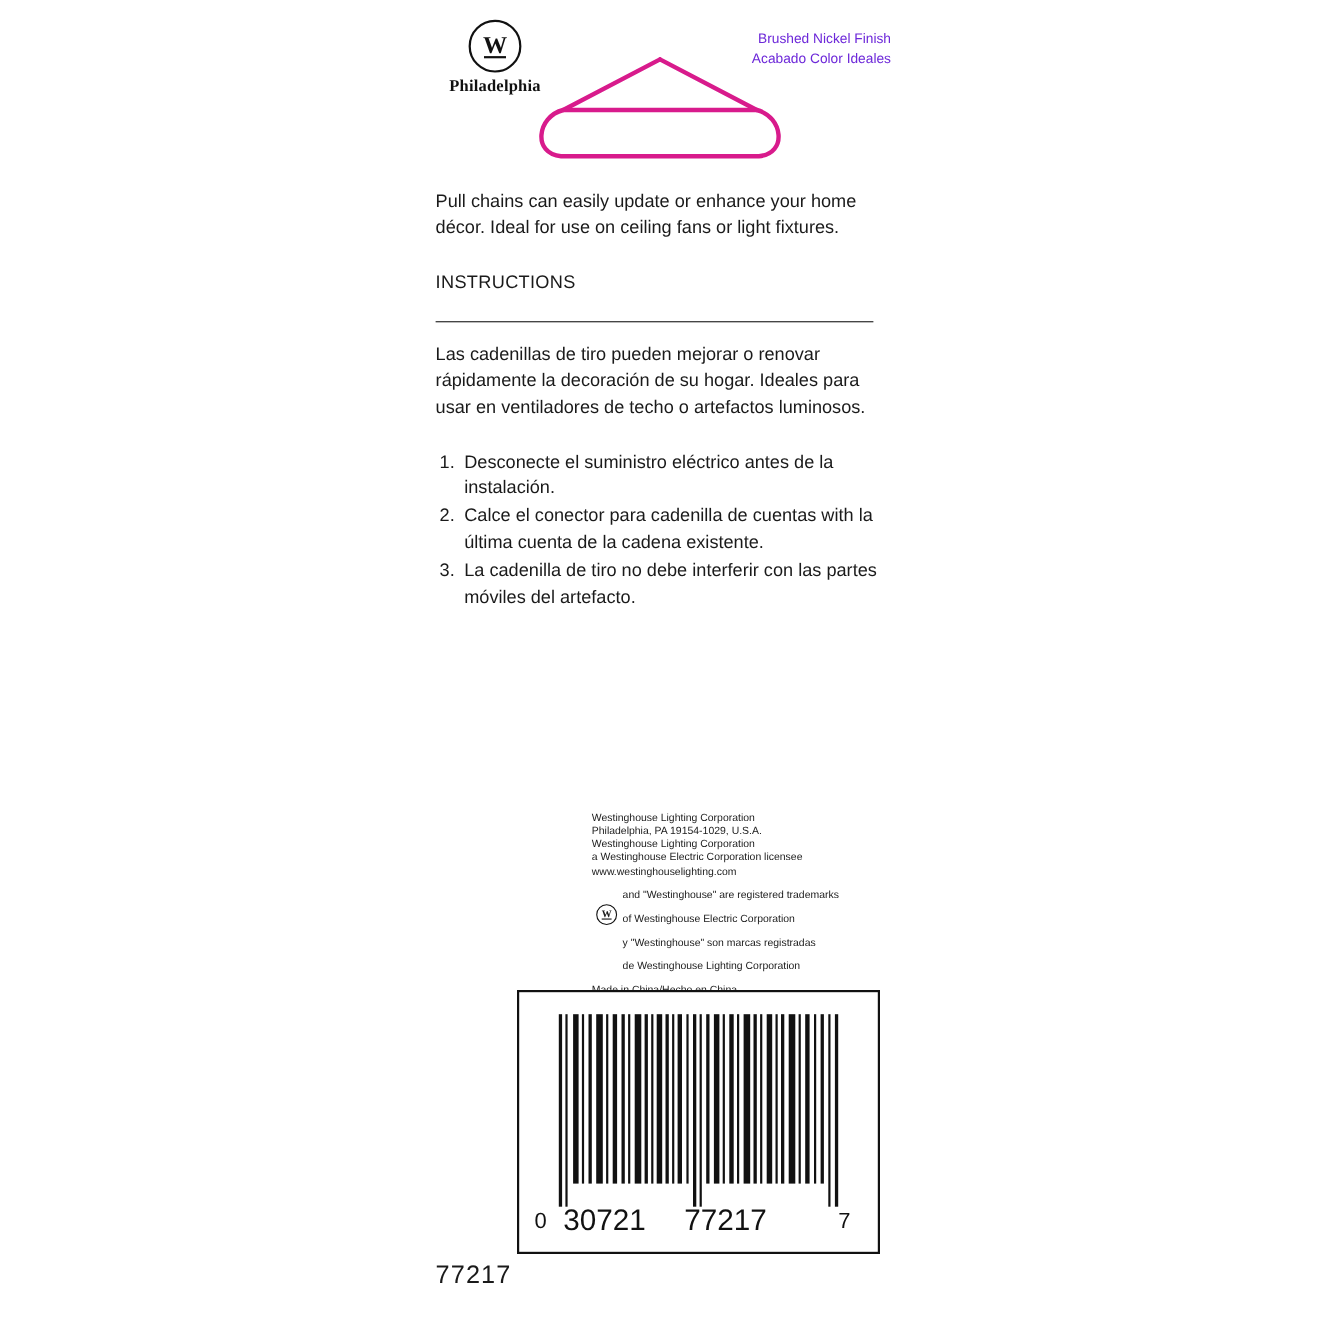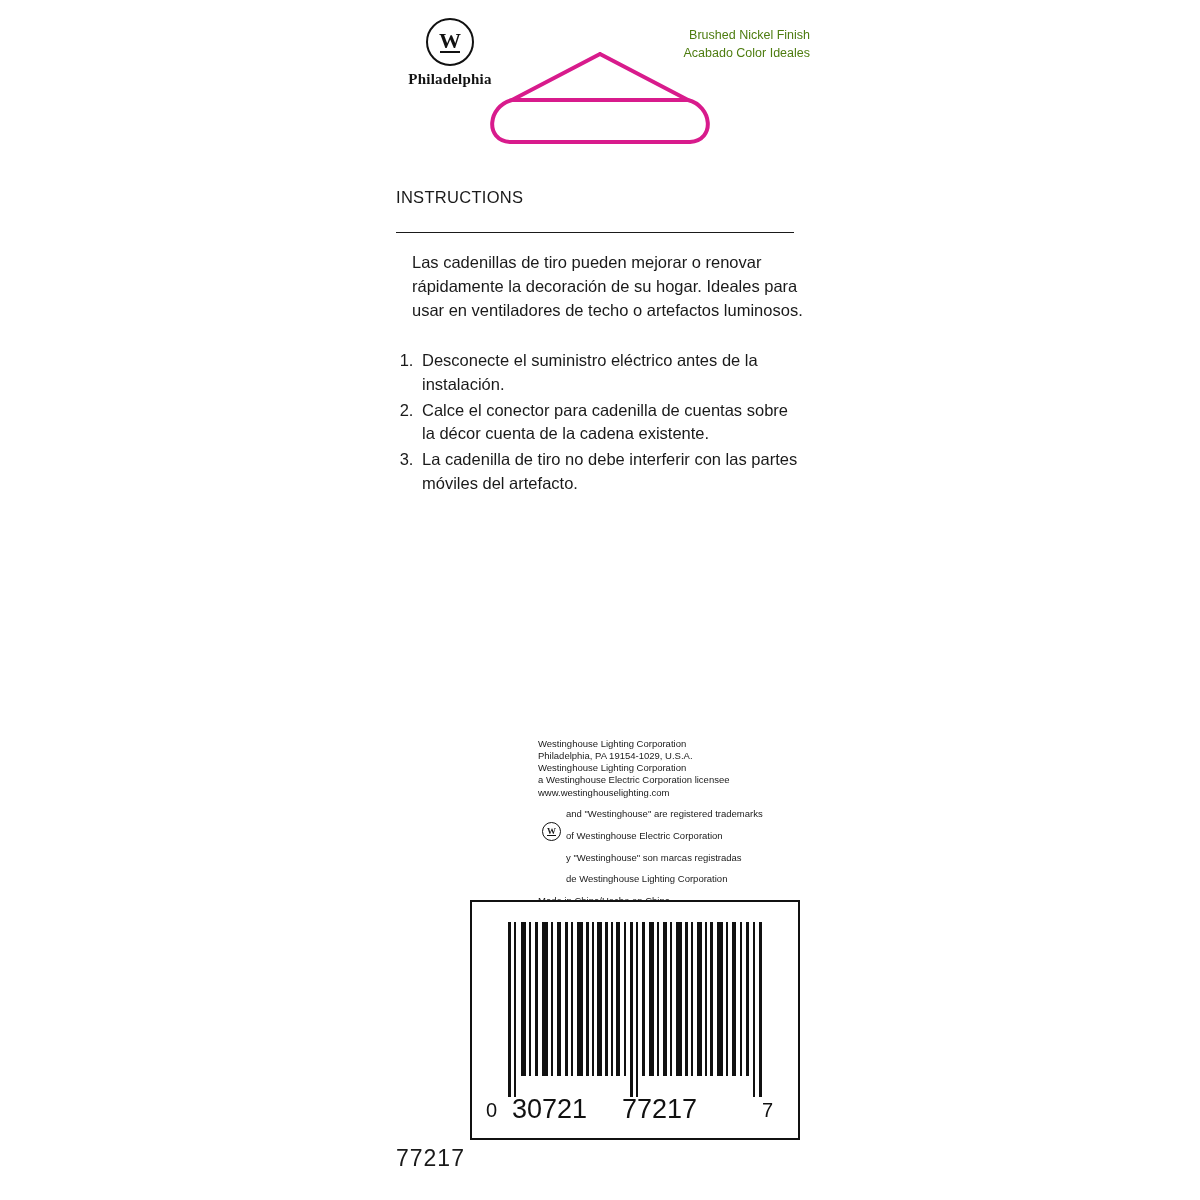--- a/index.html
+++ b/index.html
@@ -76,21 +76,21 @@
     color: #111;
   }
 
   .finish-block {
     position: absolute;
     right: 0;
     top: 16px;
     text-align: right;
     font-size: 12.5px;
     line-height: 1.45;
-    color: #4d7c0f;
+    color: #6d28d9;
   }
 
   
   .hanger {
     position: absolute;
     left: 40px;
     top: 48px;
     width: 340px;
     height: 100px;
   }
@@ -124,21 +124,21 @@
     padding-left: 4px;
     max-width: 380px;
   }
   .divider {
     margin: 22px 0 18px 0;
     border: 0;
     border-top: 1.6px solid #1a1a1a;
     width: 398px;
   }
   .es-intro {
-    margin: 0 0 26px 16px;
+    margin: 0 0 26px 0;
     max-width: 400px;
   }
 
   
   .corporate {
     position: absolute;
     left: 148px;
     top: 738px;
     width: 270px;
     font-size: 9.5px;
@@ -256,30 +256,31 @@
     </div>
   </div>
 
   <svg class="hanger" viewBox="0 0 340 100">
     <path d="M170 6 L258 52 M170 6 L82 52" fill="none" stroke="#d81b8c" stroke-width="4" stroke-linecap="round"></path>
     <path d="M82 52 C 58 58, 54 92, 80 94 L260 94 C 286 92, 282 58, 258 52 Z" fill="none" stroke="#d81b8c" stroke-width="4" stroke-linejoin="round"></path>
   </svg>
 
   <div class="body-text">
 
+    <p class="intro">Pull chains can easily update or enhance your home décor. Ideal for use on ceiling fans or light fixtures.</p>
 
     <p class="section-heading">INSTRUCTIONS</p>
 
     <hr class="divider">
 
     <p class="es-intro">Las cadenillas de tiro pueden mejorar o renovar rápidamente la decoración de su hogar. Ideales para usar en ventiladores de techo o artefactos luminosos.</p>
 
     <ol class="steps">
       <li>Desconecte el suministro eléctrico antes de la instalación.</li>
-      <li>Calce el conector para cadenilla de cuentas sobre la décor cuenta de la cadena existente.</li>
+      <li>Calce el conector para cadenilla de cuentas with la última cuenta de la cadena existente.</li>
       <li>La cadenilla de tiro no debe interferir con las partes móviles del artefacto.</li>
     </ol>
   </div>
 
   <div class="corporate">
     <div class="corp-block-1">
       <p>Westinghouse Lighting Corporation</p>
       <p>Philadelphia, PA 19154-1029, U.S.A.</p>
       <p>Westinghouse Lighting Corporation</p>
       <p>a Westinghouse Electric Corporation licensee</p>

